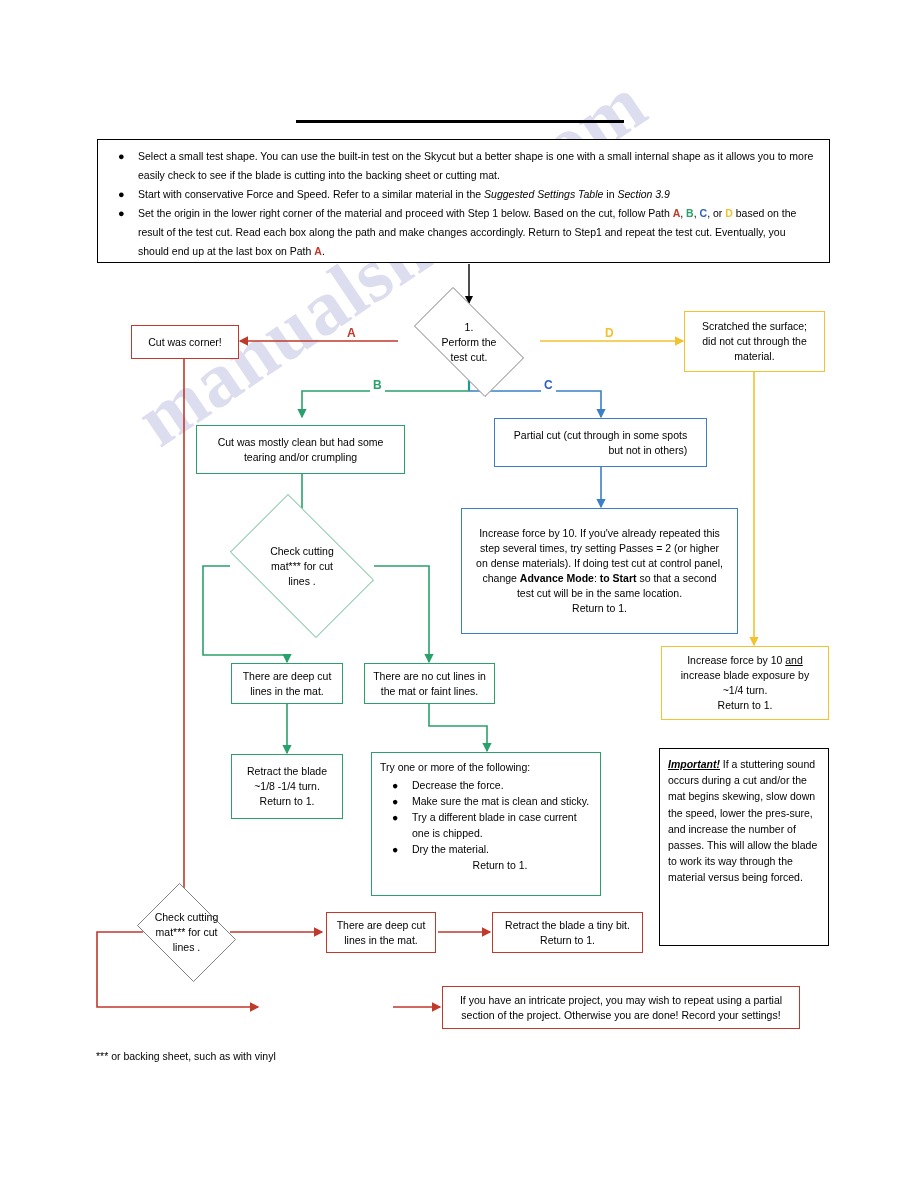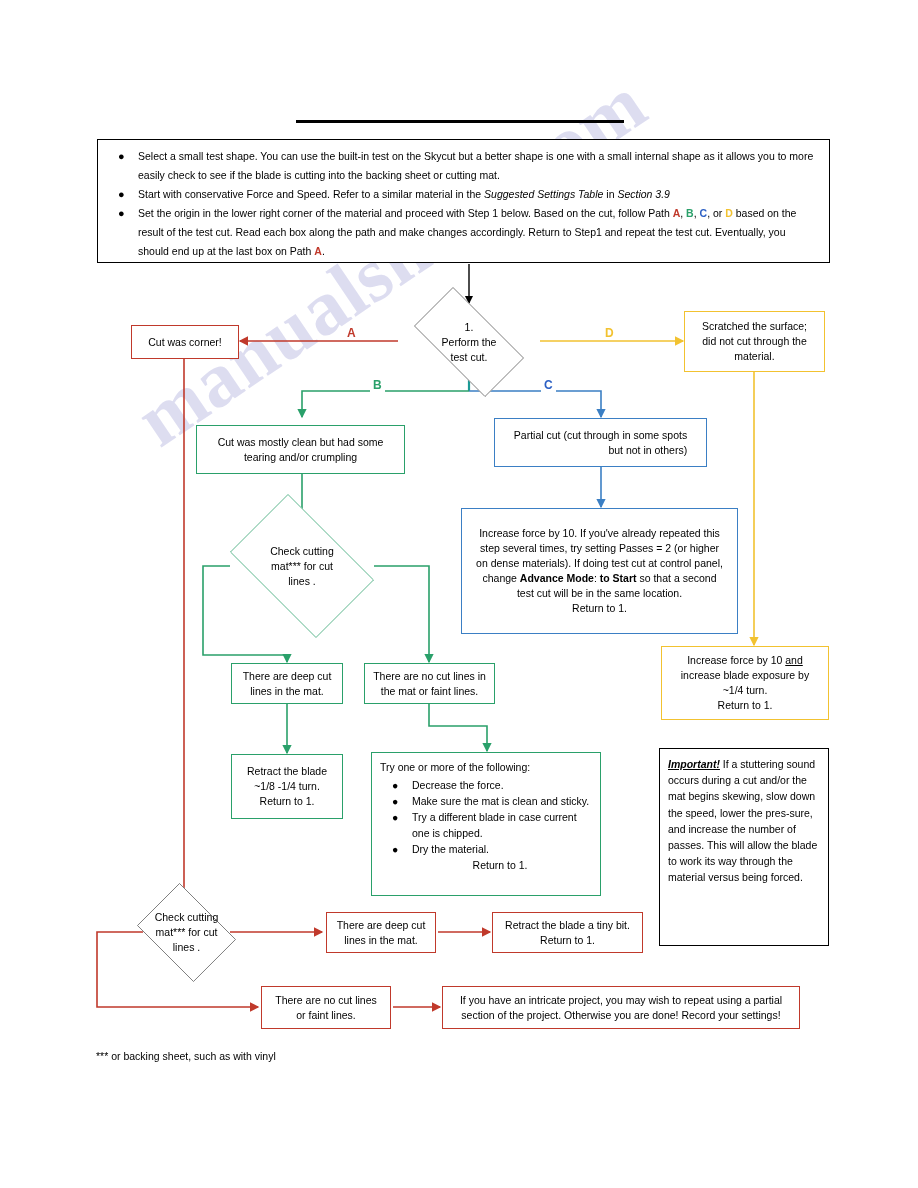--- a/index.html
+++ b/index.html
@@ -302,26 +302,20 @@
     </div>
   </div>
 
   <div class="node b-red" style="left:492px;top:912px;width:151px;height:41px;">
     <div>
       <div>Retract the blade a tiny bit.</div>
       <div>Return to 1.</div>
     </div>
   </div>
 
-  <div class="node b-red" style="left:261px;top:986px;width:130px;height:43px;">
-    <div>
-      <div>There are no cut lines</div>
-      <div>or faint lines.</div>
-    </div>
-  </div>
 
   <div class="node b-red" style="left:442px;top:986px;width:358px;height:43px;">
     <div>
       <div>If you have an intricate project, you may wish to repeat using a partial</div>
       <div>section of the project. Otherwise you are done!  Record your settings!</div>
     </div>
   </div>
 
   <div class="footnote">*** or backing sheet, such as with vinyl</div>
 

